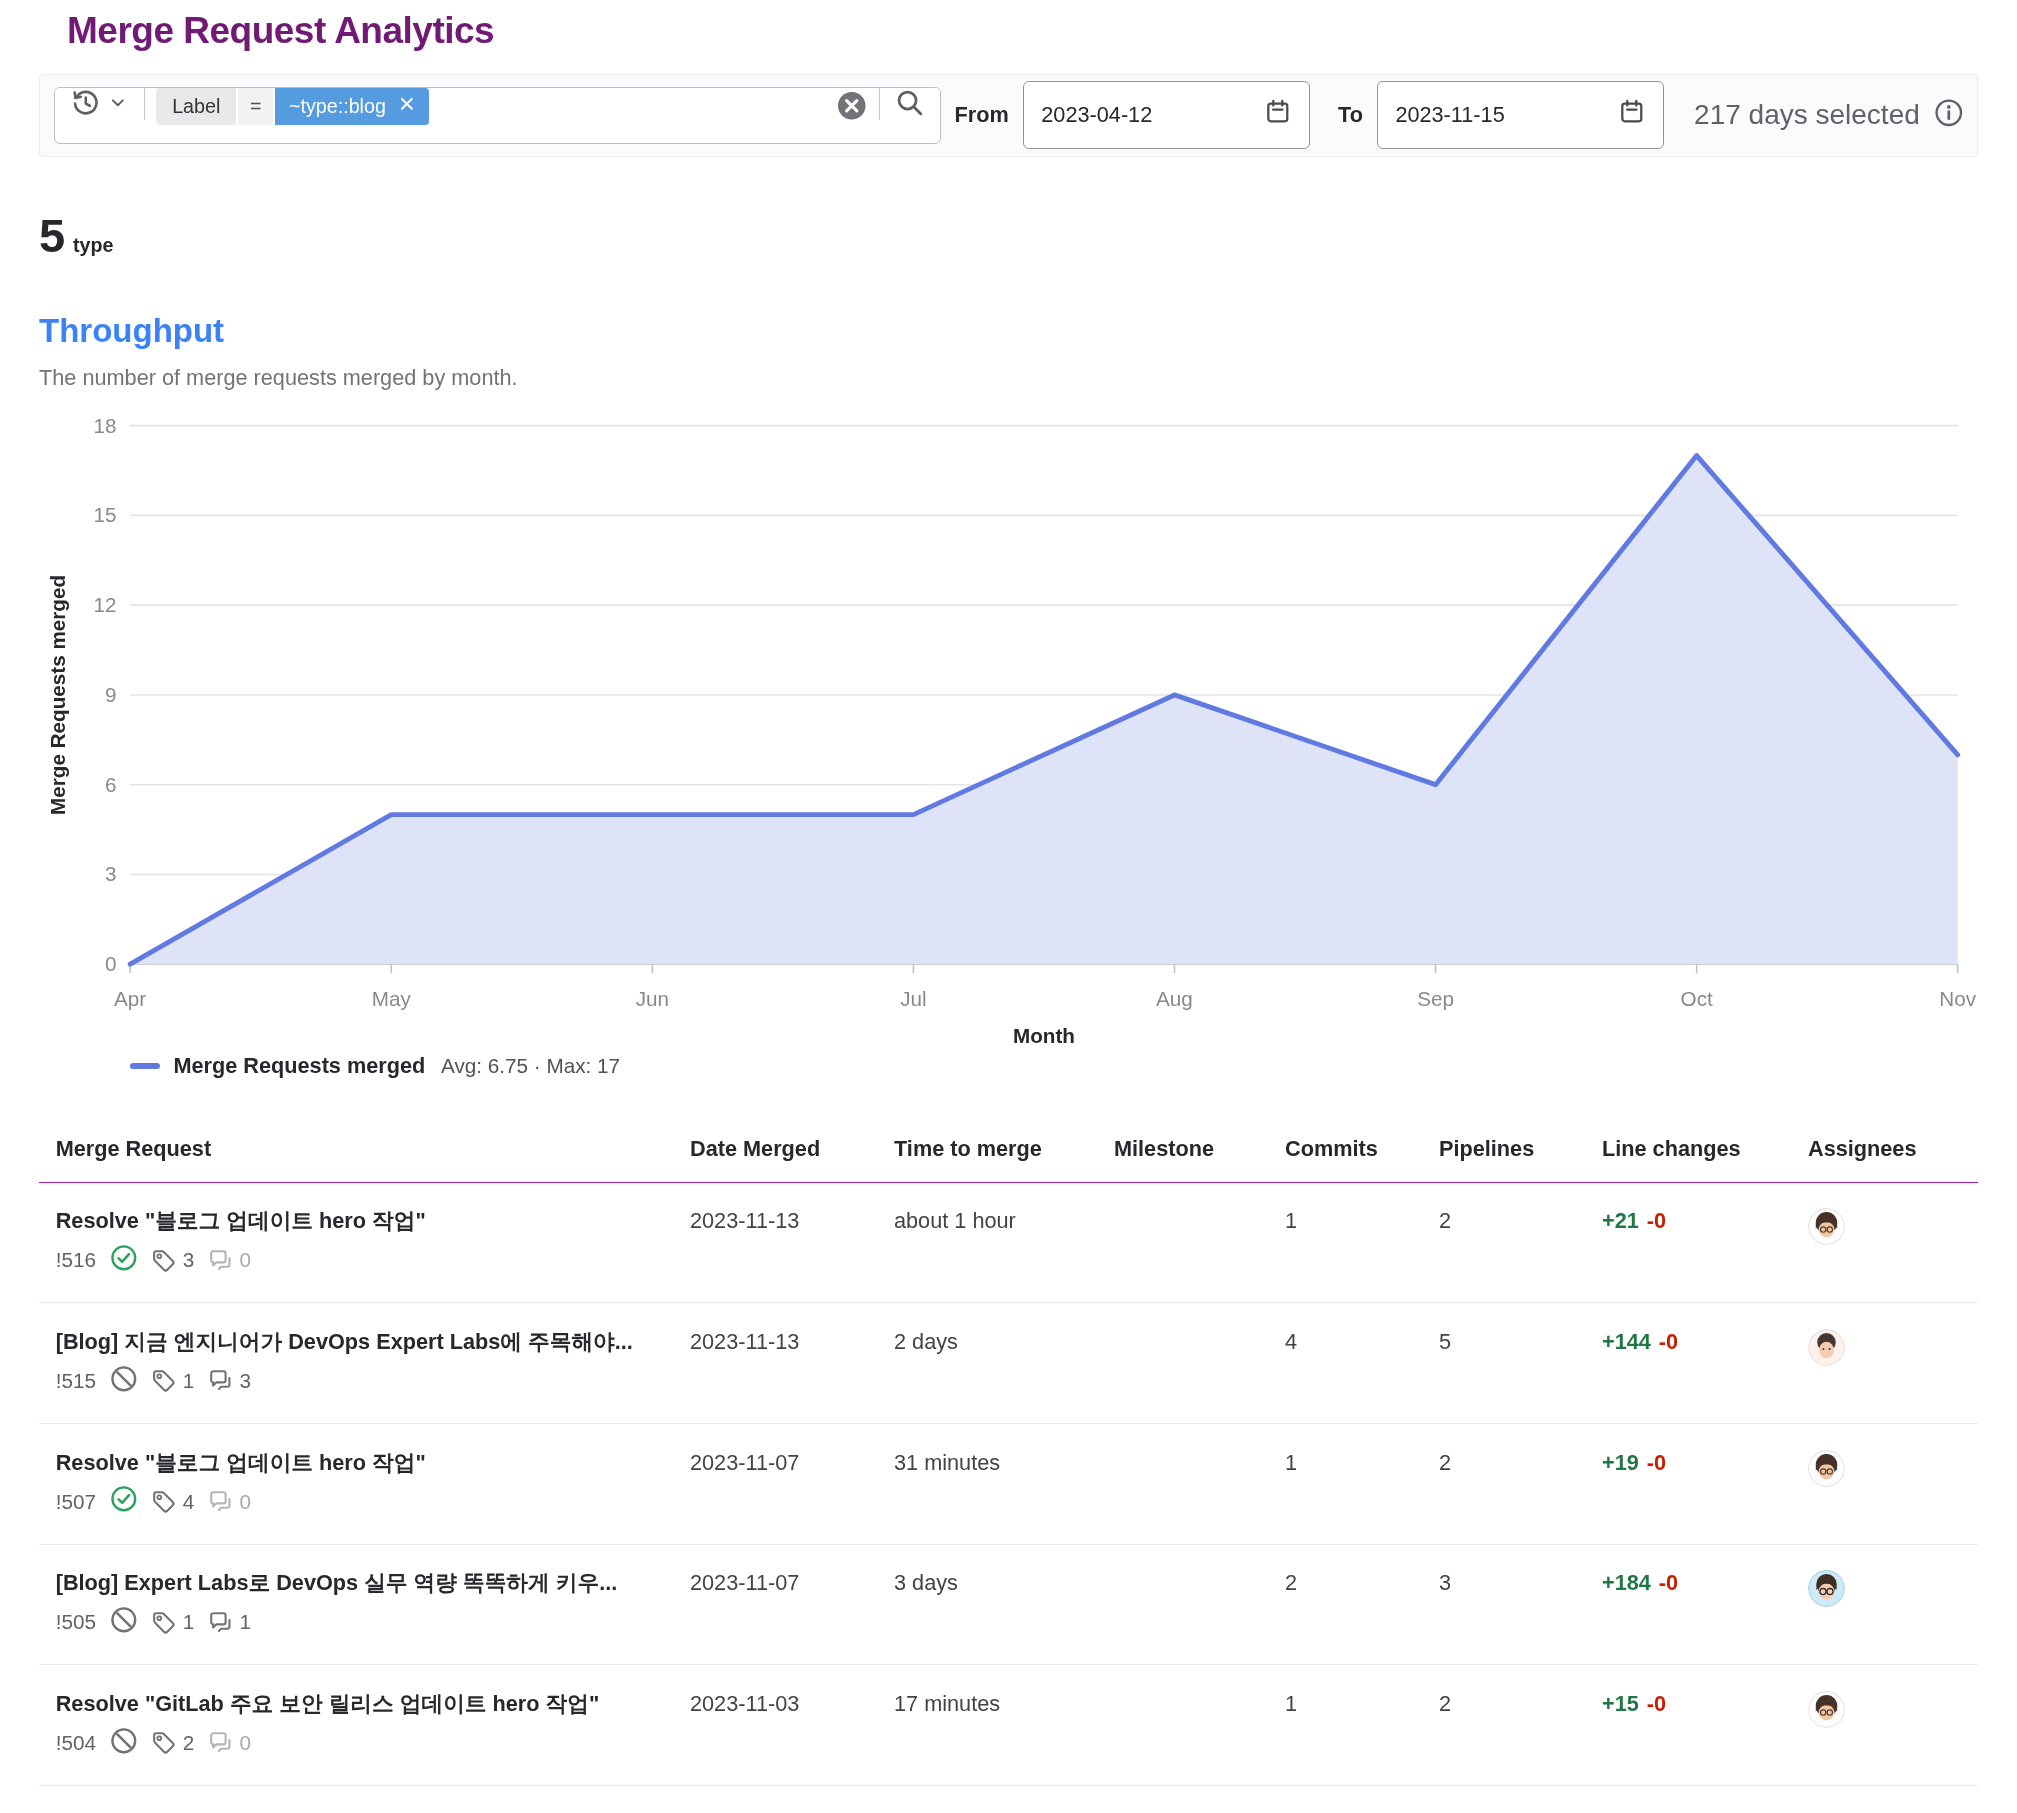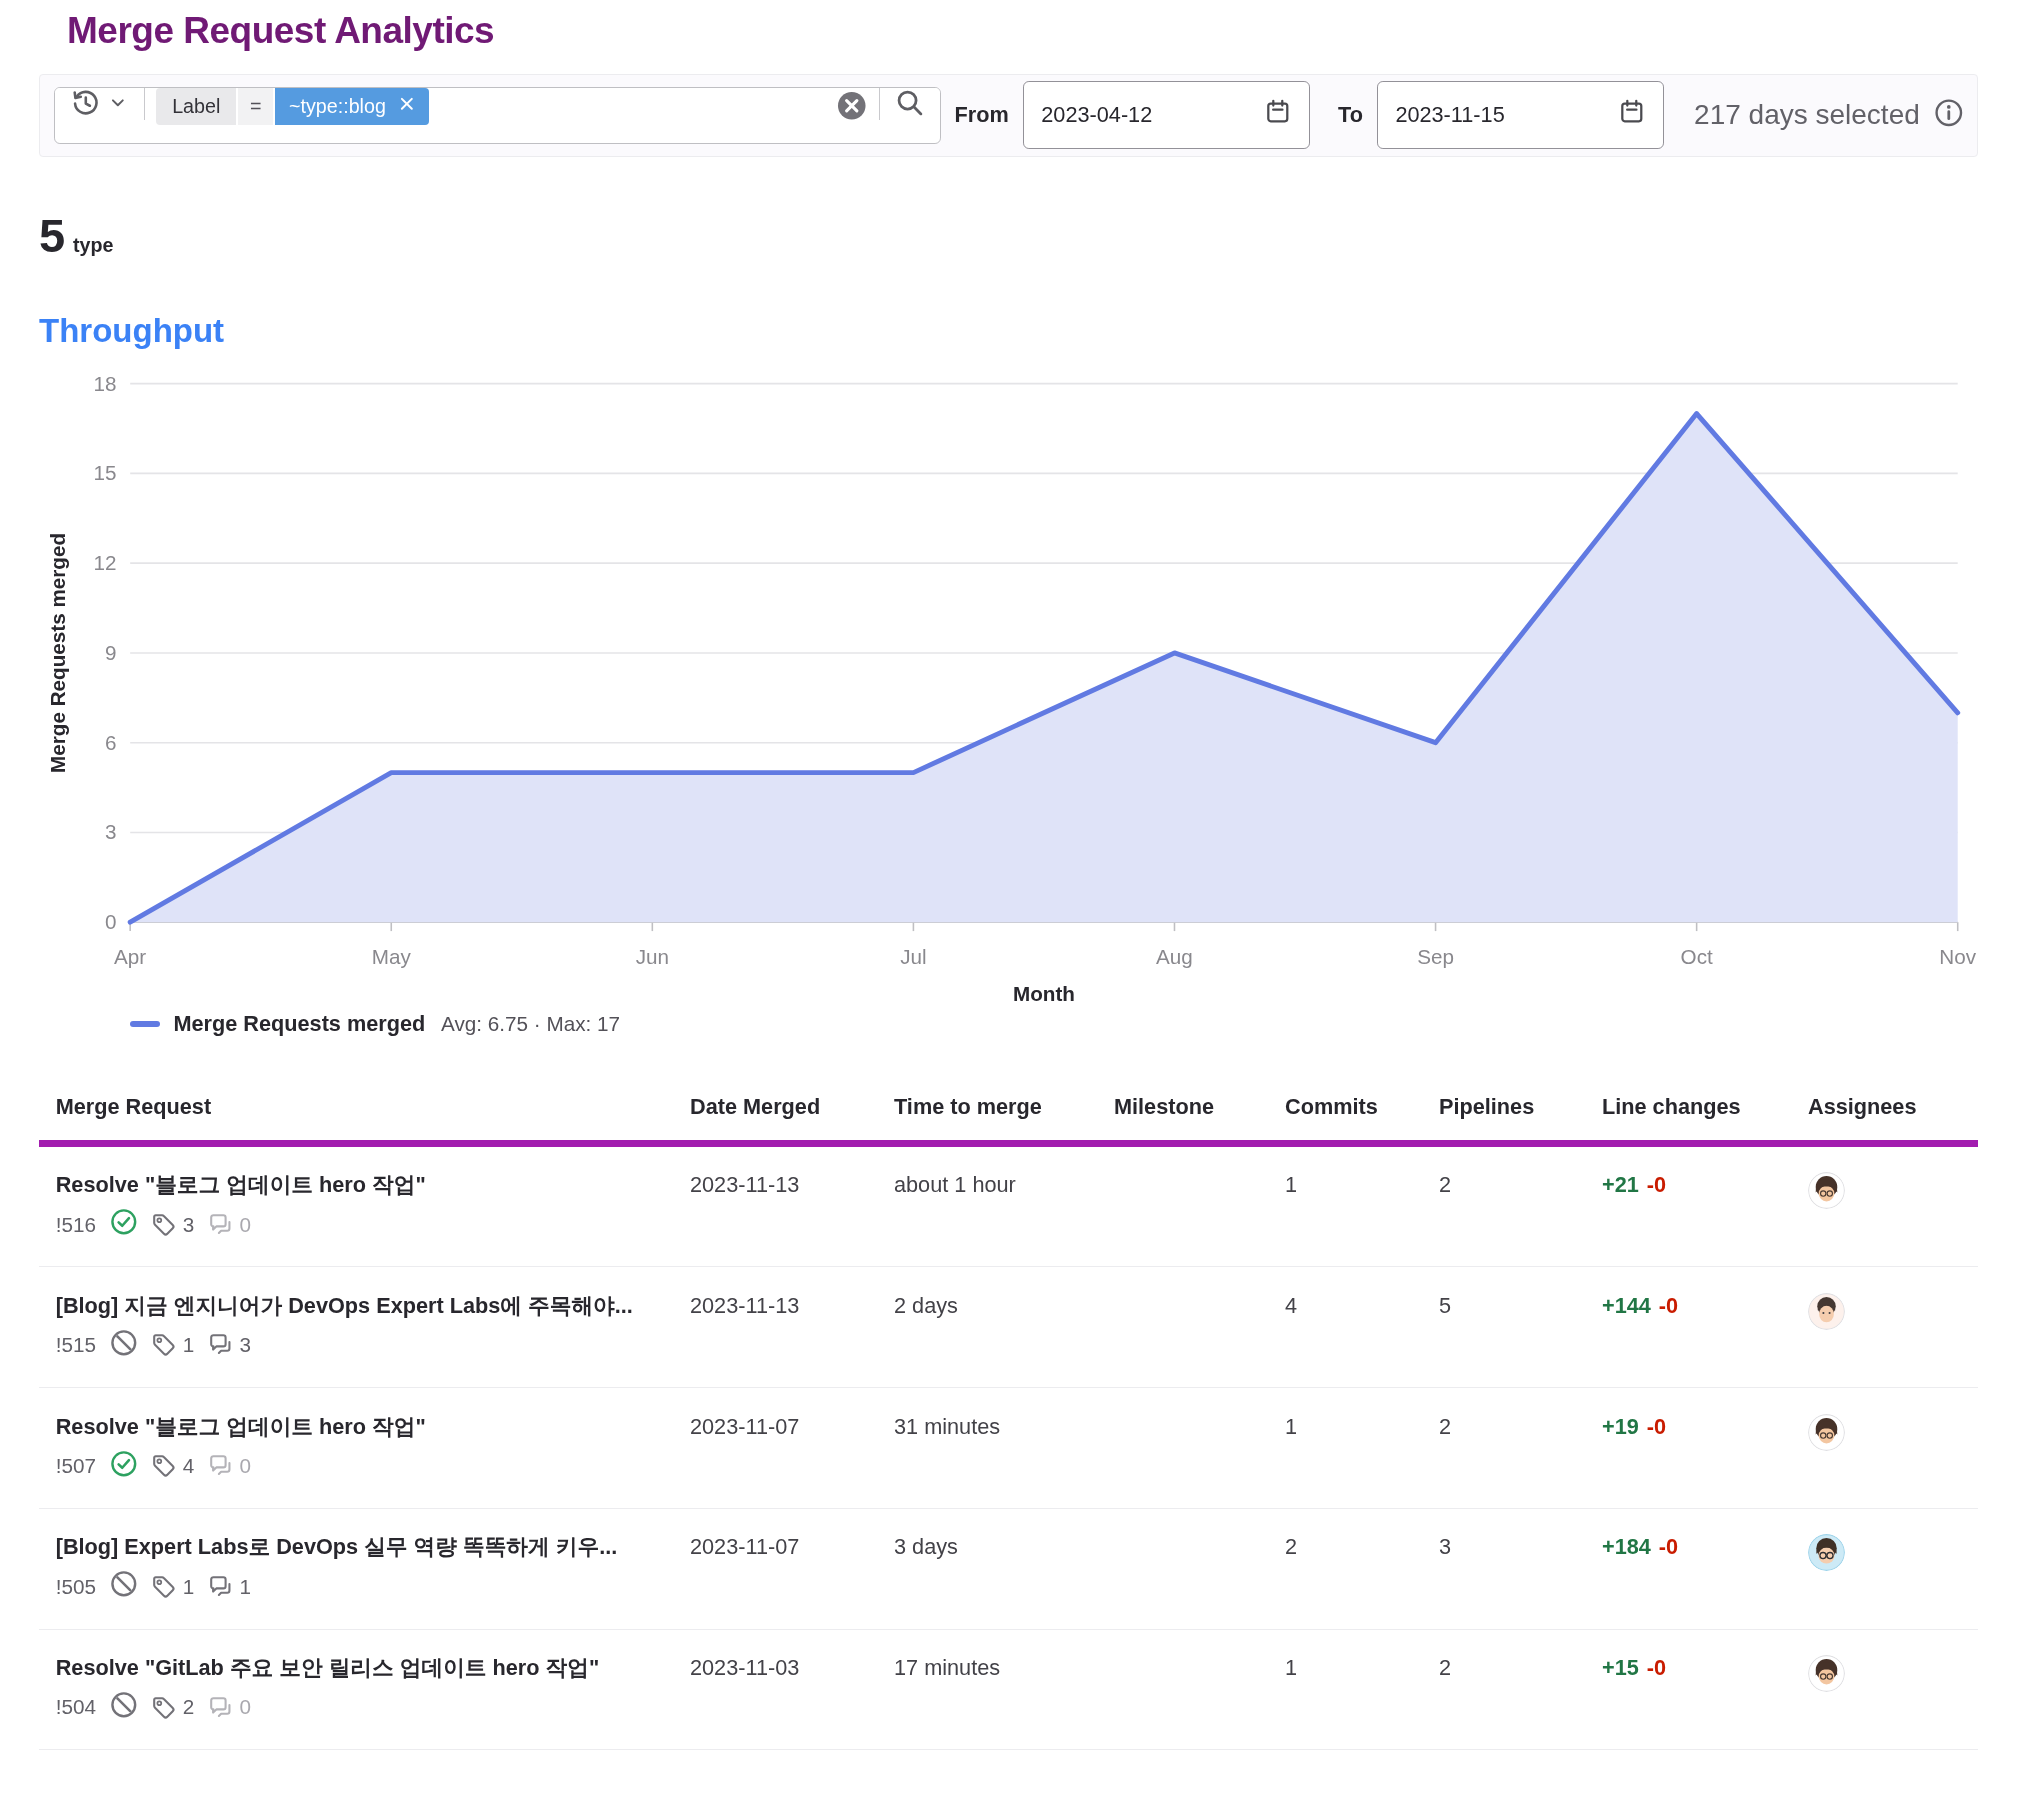--- a/index.html
+++ b/index.html
@@ -59,21 +59,21 @@
   .chart-wrap { margin-top:9.9px; }
   .legend { display:flex; align-items:center; gap:13.8px; margin:5.9px 0 0 91px; }
   .legend-line { width:29.6px; height:5.9px; border-radius:3px; background:#617ae2; }
   .legend-name { font-size:21.7px; font-weight:700; color:#28272d; }
   .legend-stats { font-size:20.7px; color:#535158; margin-left:2px; }
 
   
   table.mr-table { margin-top:39px; width:1939px; border-collapse:collapse; table-layout:fixed; }
   .mr-table th {
     text-align:left; font-size:21.7px; font-weight:700; color:#28272d;
-    padding:17.7px 7.9px 19.7px 0; border-bottom:7px solid #a21caf;
+    padding:17.7px 7.9px 19.7px 0; border-bottom:1px solid #a21caf;
   }
   .mr-table th:first-child { padding-left:16.7px; }
   .mr-table td {
     vertical-align:top; font-size:21.7px; color:#434248;
     padding:25.6px 7.9px 25.6px 0; border-bottom:1px solid #ececef;
   }
   .mr-table td:first-child { padding-left:16.7px; }
   .mr-title { font-size:21.7px; font-weight:700; color:#28272d; line-height:1.2; cursor:pointer;
               white-space:nowrap; overflow:hidden; text-overflow:ellipsis; }
   .mr-meta { margin-top:9.9px; display:flex; align-items:center; gap:13.8px; font-size:20.7px; color:#626168; }
@@ -176,20 +176,21 @@
   </div>
 
   <div class="mean-time">
     <div class="value-row">
       <span class="value">5</span>
       <span class="unit">type</span>
     </div>
   </div>
 
   <h2 class="throughput-heading">Throughput</h2>
+  <div class="throughput-desc">The number of merge requests merged by month.</div>
 
   <div class="chart-wrap" id="chart"><svg width="1939" height="642" viewBox="0 0 1968 652">
         <line x1="92" y1="572" x2="1948" y2="572" stroke="#c6c6ca" stroke-width="1.6"></line>
         <text x="78" y="579" text-anchor="end" font-size="21" fill="#89888d">0</text>
         <line x1="92" y1="480.83333333333337" x2="1948" y2="480.83333333333337" stroke="#e4e4e7" stroke-width="1.6"></line>
         <text x="78" y="487.83333333333337" text-anchor="end" font-size="21" fill="#89888d">3</text>
         <line x1="92" y1="389.6666666666667" x2="1948" y2="389.6666666666667" stroke="#e4e4e7" stroke-width="1.6"></line>
         <text x="78" y="396.6666666666667" text-anchor="end" font-size="21" fill="#89888d">6</text>
         <line x1="92" y1="298.5" x2="1948" y2="298.5" stroke="#e4e4e7" stroke-width="1.6"></line>
         <text x="78" y="305.5" text-anchor="end" font-size="21" fill="#89888d">9</text>

